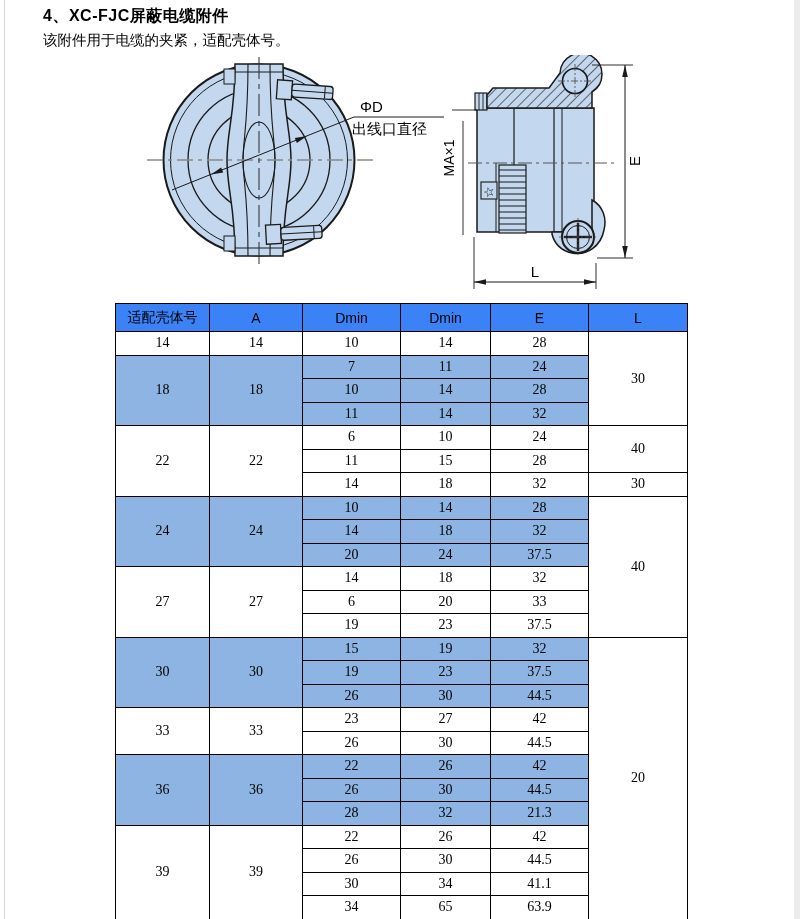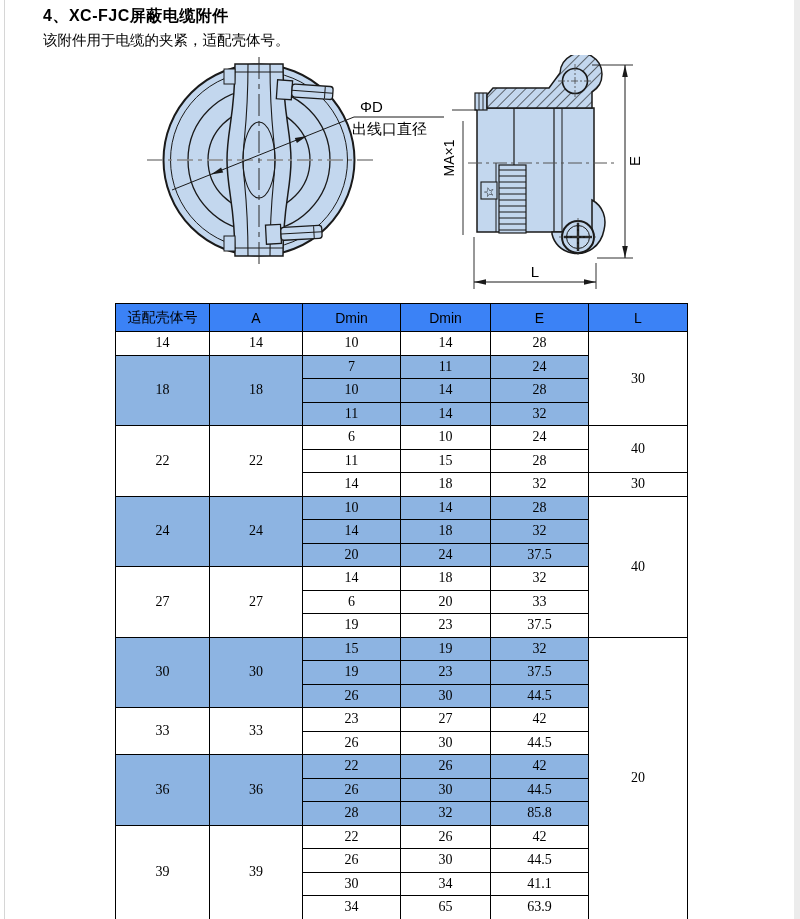--- a/index.html
+++ b/index.html
@@ -318,21 +318,21 @@
       <td class="hl">42</td>
     </tr>
     <tr>
       <td class="hl">26</td>
       <td class="hl">30</td>
       <td class="hl">44.5</td>
     </tr>
     <tr>
       <td class="hl">28</td>
       <td class="hl">32</td>
-      <td class="hl">85.8</td>
+      <td class="hl">21.3</td>
     </tr>
 
     <tr>
       <td rowspan="4">39</td>
       <td rowspan="4">39</td>
       <td>22</td>
       <td>26</td>
       <td>42</td>
     </tr>
     <tr>

